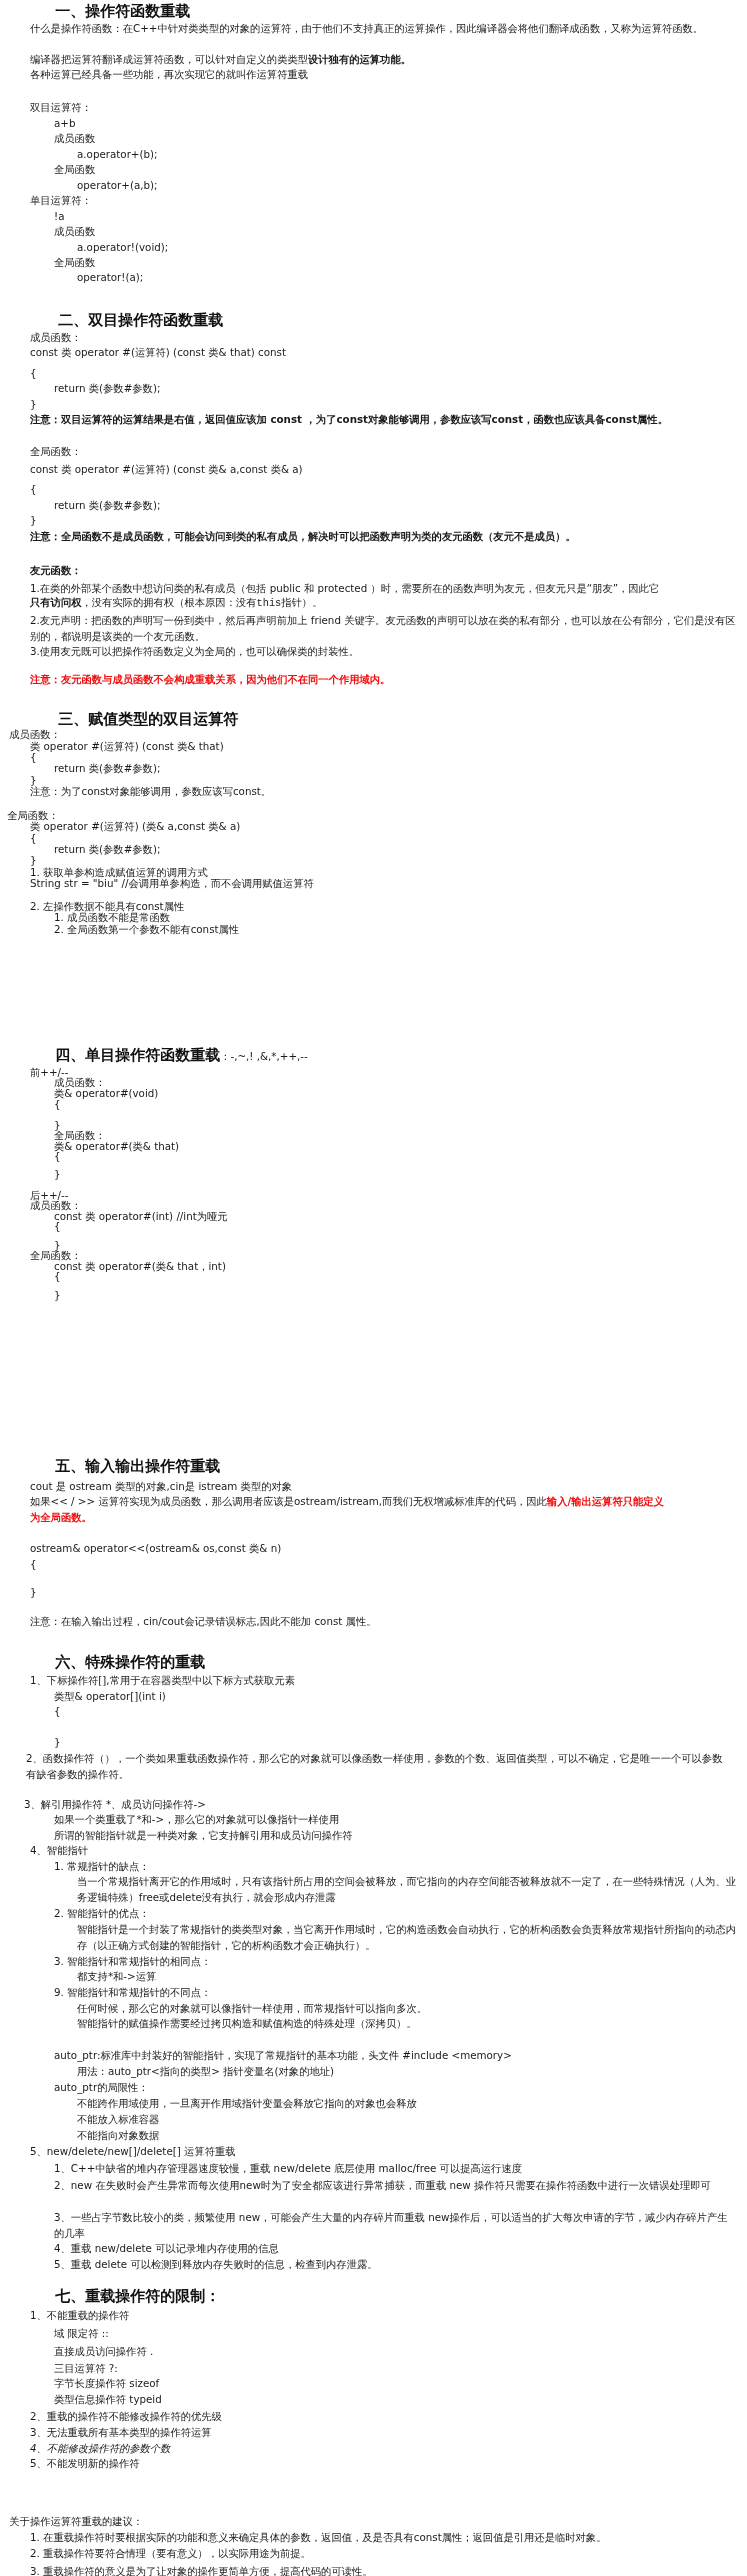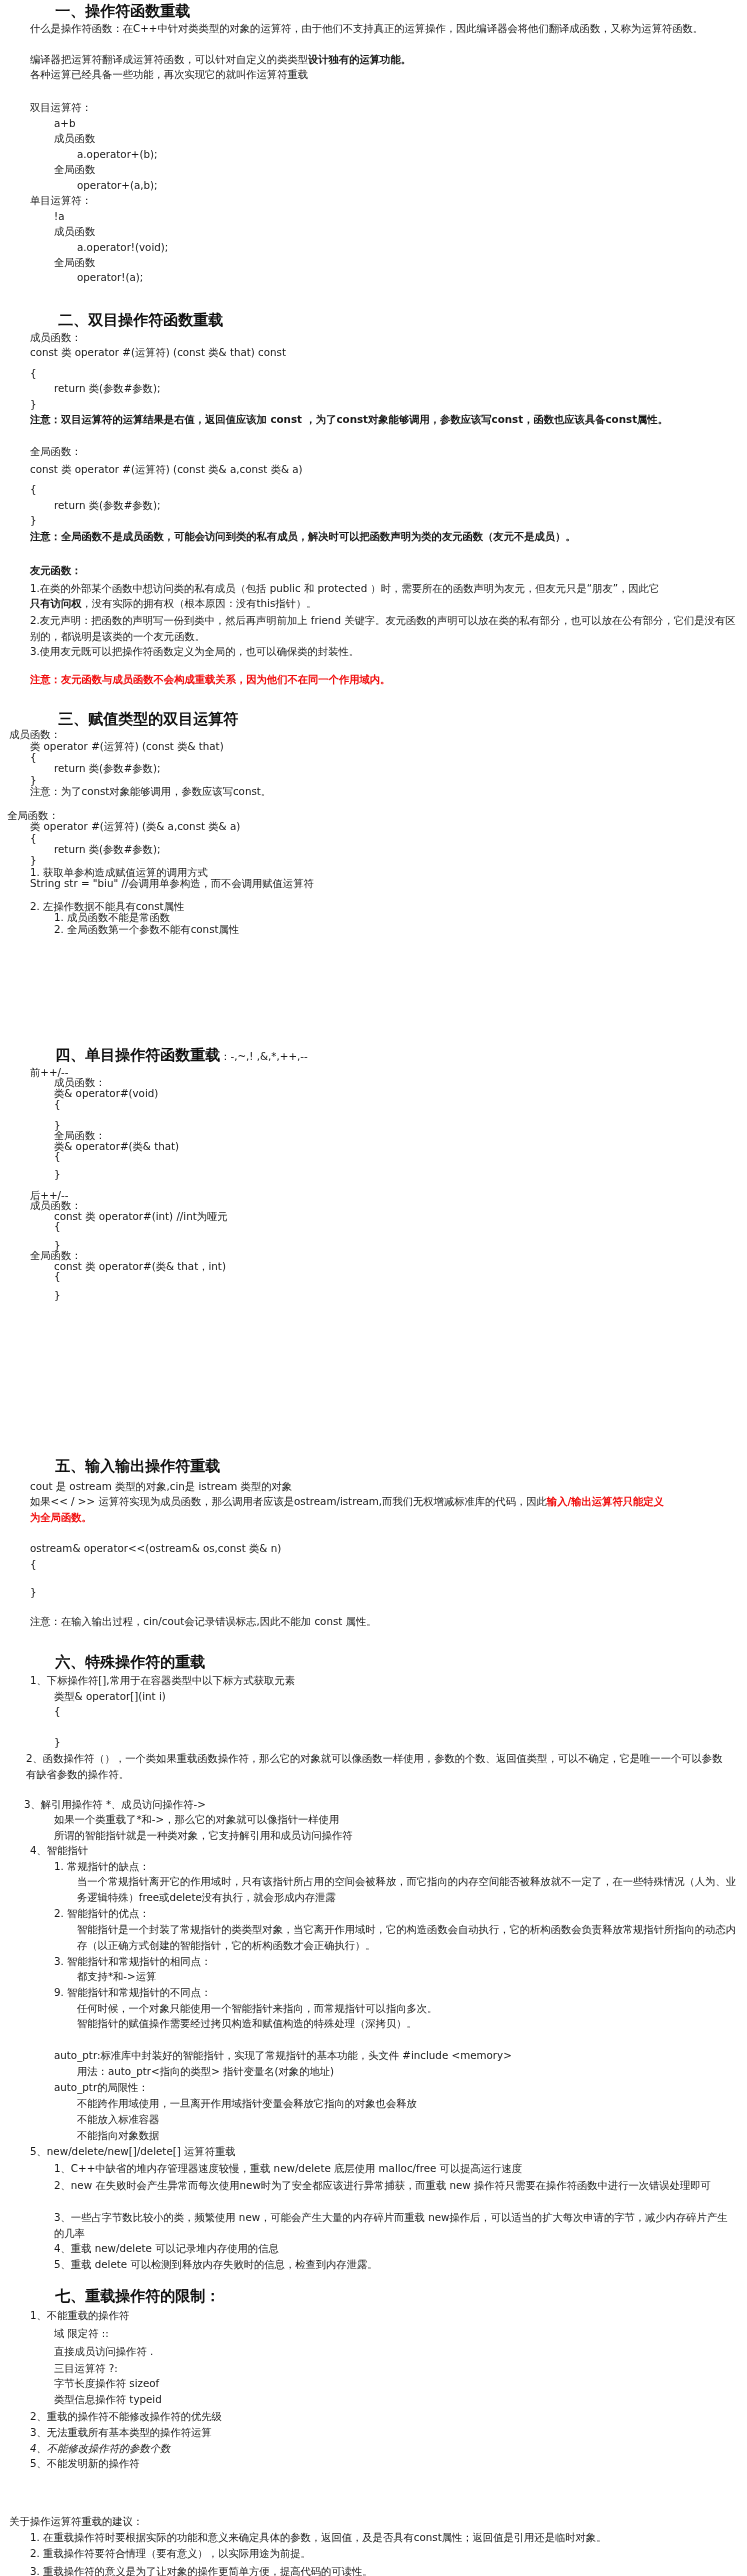--- a/index.html
+++ b/index.html
@@ -39,21 +39,21 @@
 <div class="ln" style="left:30px;top:397px;">}</div>
 <div class="ln b" style="left:30px;top:412px;">注意：双目运算符的运算结果是右值，返回值应该加 const ，为了const对象能够调用，参数应该写const，函数也应该具备const属性。</div>
 <div class="ln" style="left:30px;top:444px;">全局函数：</div>
 <div class="ln" style="left:30px;top:462px;">const 类 operator #(运算符) (const 类&amp; a,const 类&amp; a)</div>
 <div class="ln" style="left:30px;top:482px;">{</div>
 <div class="ln" style="left:54px;top:498px;">return 类(参数#参数);</div>
 <div class="ln" style="left:30px;top:513px;">}</div>
 <div class="ln b" style="left:30px;top:529px;">注意：全局函数不是成员函数，可能会访问到类的私有成员，解决时可以把函数声明为类的友元函数（友元不是成员）。</div>
 <div class="ln b" style="left:30px;top:563px;">友元函数：</div>
 <div class="ln" style="left:30px;top:581px;">1.在类的外部某个函数中想访问类的私有成员（包括 public 和 protected ）时，需要所在的函数声明为友元，但友元只是“朋友”，因此它</div>
-<div class="ln" style="left:30px;top:596px;"><span class="b">只有访问权</span><span>，没有实际的拥有权（根本原因：没有this指针）。</span></div>
+<div class="ln" style="left:30px;top:596px;font-family:Liberation Mono, monospace;"><span class="b">只有访问权</span><span>，没有实际的拥有权（根本原因：没有this指针）。</span></div>
 <div class="ln wrap" style="left:30px;top:612px;line-height:16px;">2.友元声明：把函数的声明写一份到类中，然后再声明前加上 friend 关键字。友元函数的声明可以放在类的私有部分，也可以放在公有部分，它们是没有区别的，都说明是该类的一个友元函数。</div>
 <div class="ln" style="left:30px;top:644px;">3.使用友元既可以把操作符函数定义为全局的，也可以确保类的封装性。</div>
 <div class="ln red" style="left:30px;top:672px;">注意：友元函数与成员函数不会构成重载关系，因为他们不在同一个作用域内。</div>
 
 <div class="ln h" style="left:10.3px;top:710px;">三、赋值类型的双目运算符</div>
 <div class="ln" style="left:9.3px;top:727px;">成员函数：</div>
 <div class="ln" style="left:30px;top:739px;">类 operator #(运算符) (const 类&amp; that)</div>
 <div class="ln" style="left:30px;top:750px;">{</div>
 <div class="ln" style="left:54px;top:761px;">return 类(参数#参数);</div>
 <div class="ln" style="left:30px;top:773px;">}</div>
@@ -108,21 +108,21 @@
 <div class="ln" style="left:54px;top:1812px;">如果一个类重载了*和-&gt;，那么它的对象就可以像指针一样使用</div>
 <div class="ln" style="left:54px;top:1828px;">所谓的智能指针就是一种类对象，它支持解引用和成员访问操作符</div>
 <div class="ln" style="left:30px;top:1843px;">4、智能指针</div>
 <div class="ln" style="left:54px;top:1859px;">1. 常规指针的缺点：</div>
 <div class="ln wrap" style="left:77px;top:1874px;width:659px;line-height:15.5px;">当一个常规指针离开它的作用域时，只有该指针所占用的空间会被释放，而它指向的内存空间能否被释放就不一定了，在一些特殊情况（人为、业务逻辑特殊）free或delete没有执行，就会形成内存泄露</div>
 <div class="ln" style="left:54px;top:1906px;">2. 智能指针的优点：</div>
 <div class="ln wrap" style="left:77px;top:1922px;width:659px;line-height:15.5px;">智能指针是一个封装了常规指针的类类型对象，当它离开作用域时，它的构造函数会自动执行，它的析构函数会负责释放常规指针所指向的动态内存（以正确方式创建的智能指针，它的析构函数才会正确执行）。</div>
 <div class="ln" style="left:54px;top:1954px;">3. 智能指针和常规指针的相同点：</div>
 <div class="ln" style="left:77px;top:1969px;">都支持*和-&gt;运算</div>
 <div class="ln" style="left:54px;top:1985px;">9. 智能指针和常规指针的不同点：</div>
-<div class="ln" style="left:77px;top:2001px;">任何时候，一个对象只能使用一个智能指针来指向，而常规指针可以指向多次。</div>
+<div class="ln" style="left:77px;top:2001px;">任何时候，那么它的对象就可以像指针一样使用，而常规指针可以指向多次。</div>
 <div class="ln" style="left:77px;top:2016px;">智能指针的赋值操作需要经过拷贝构造和赋值构造的特殊处理（深拷贝）。</div>
 <div class="ln" style="left:54px;top:2048px;">auto_ptr:标准库中封装好的智能指针，实现了常规指针的基本功能，头文件 #include &lt;memory&gt;</div>
 <div class="ln" style="left:77px;top:2064px;">用法：auto_ptr&lt;指向的类型&gt; 指针变量名(对象的地址)</div>
 <div class="ln" style="left:54px;top:2080px;">auto_ptr的局限性：</div>
 <div class="ln" style="left:77px;top:2096px;">不能跨作用域使用，一旦离开作用域指针变量会释放它指向的对象也会释放</div>
 <div class="ln" style="left:77px;top:2112px;">不能放入标准容器</div>
 <div class="ln" style="left:77px;top:2128px;">不能指向对象数据</div>
 <div class="ln" style="left:30px;top:2144px;">5、new/delete/new[]/delete[] 运算符重载</div>
 <div class="ln" style="left:54px;top:2161px;">1、C++中缺省的堆内存管理器速度较慢，重载 new/delete 底层使用 malloc/free 可以提高运行速度</div>
 <div class="ln wrap" style="left:54px;top:2177px;width:680px;line-height:16px;">2、new 在失败时会产生异常而每次使用new时为了安全都应该进行异常捕获，而重载 new 操作符只需要在操作符函数中进行一次错误处理即可</div>

